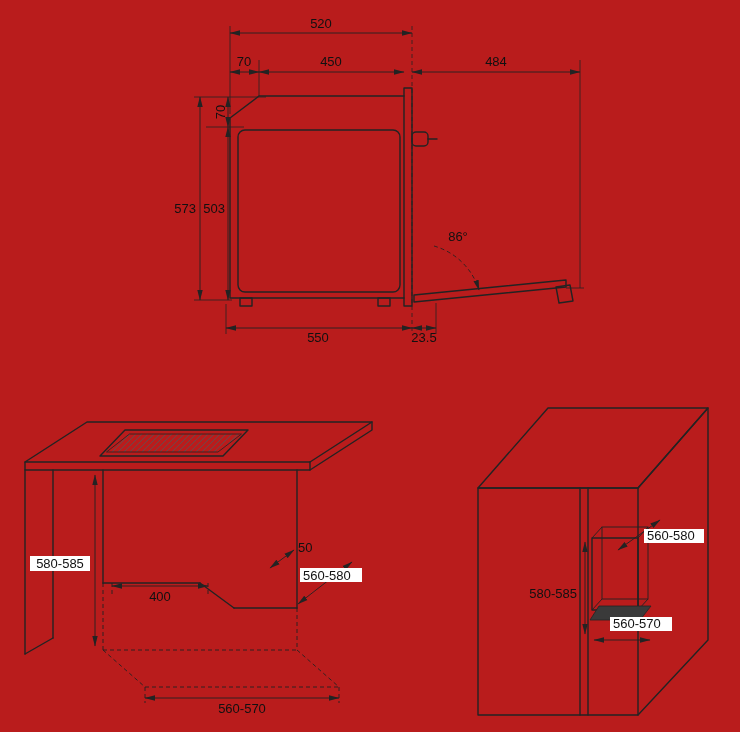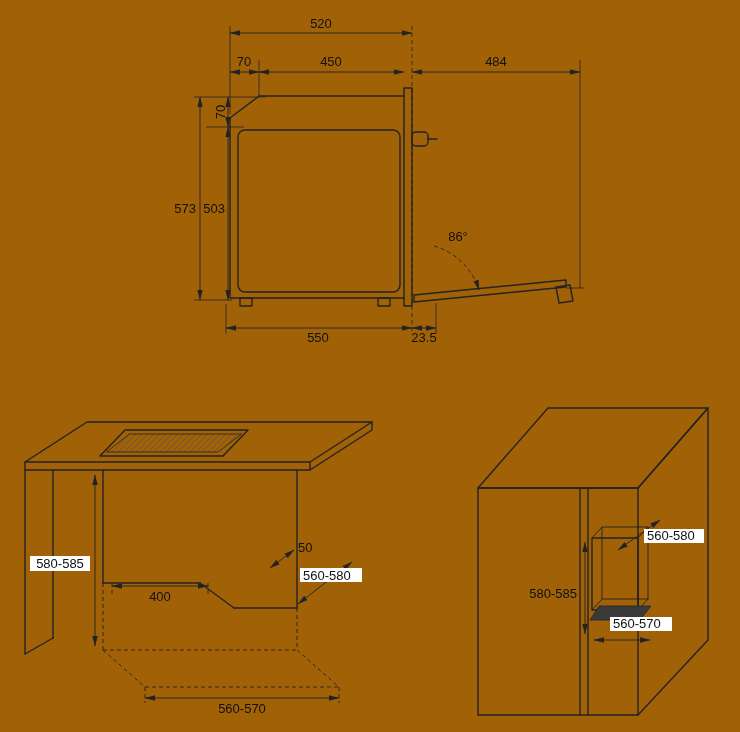--- a/index.html
+++ b/index.html
@@ -1,16 +1,16 @@
 <!DOCTYPE html>
 <html><head>
 <meta charset="utf-8">
 <style>
   html,body{margin:0;padding:0;background:#ffffff;}
-  #stage{position:relative;width:740px;height:732px;background:#a16207;overflow:hidden;
+  #stage{position:relative;width:740px;height:732px;background:#b91c1c;overflow:hidden;
          font-family:"Liberation Sans", sans-serif;}
   svg{position:absolute;display:block;}
   #svg-oven{left:0;top:0;}
   #svg-under{left:0;top:390px;}
   #svg-column{left:460px;top:390px;}
   .obj{fill:none;stroke:#232323;stroke-width:1.4;stroke-linejoin:round;stroke-linecap:round;}
   .thin{fill:none;stroke:#232323;stroke-width:0.9;}
   .ext{fill:none;stroke:#232323;stroke-width:0.8;}
   .dash{stroke-dasharray:4 3;}
   .dim{fill:none;stroke:#232323;stroke-width:0.9;}

